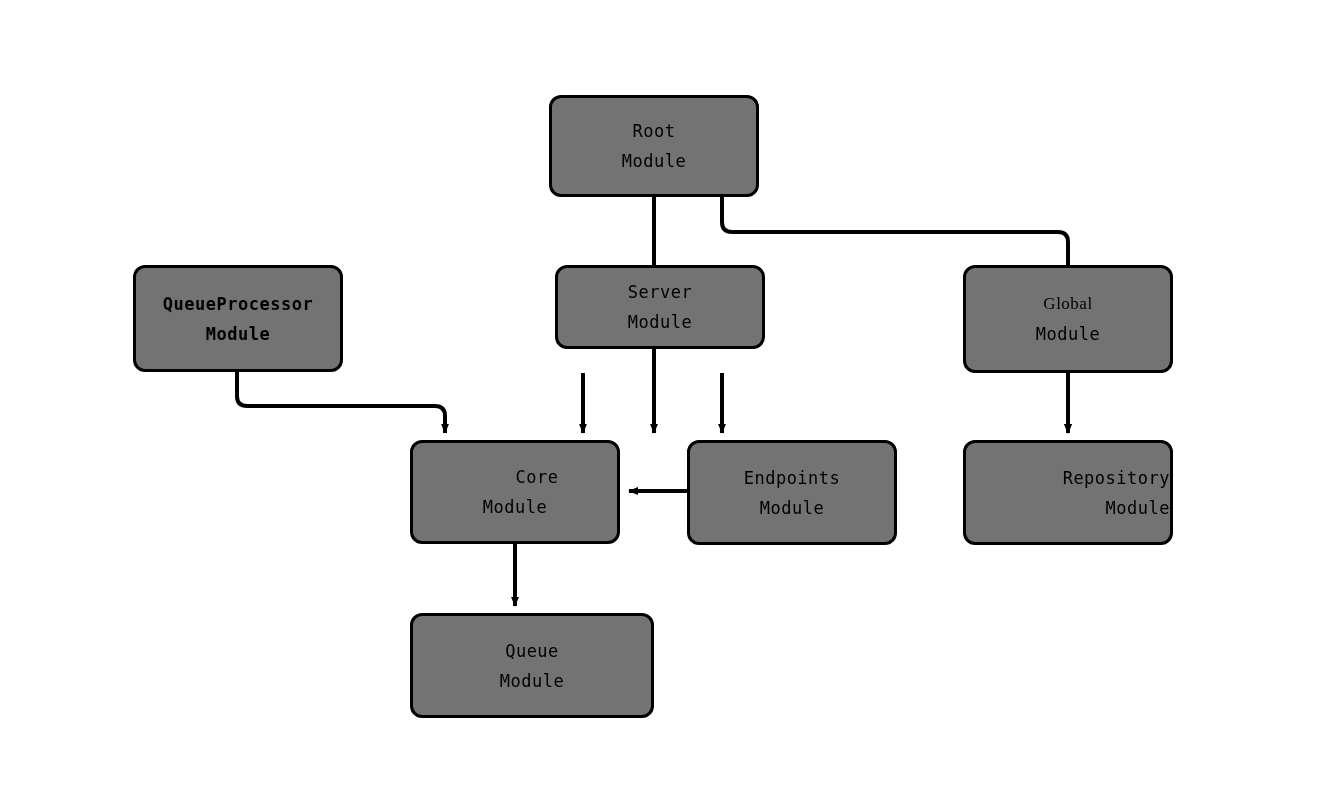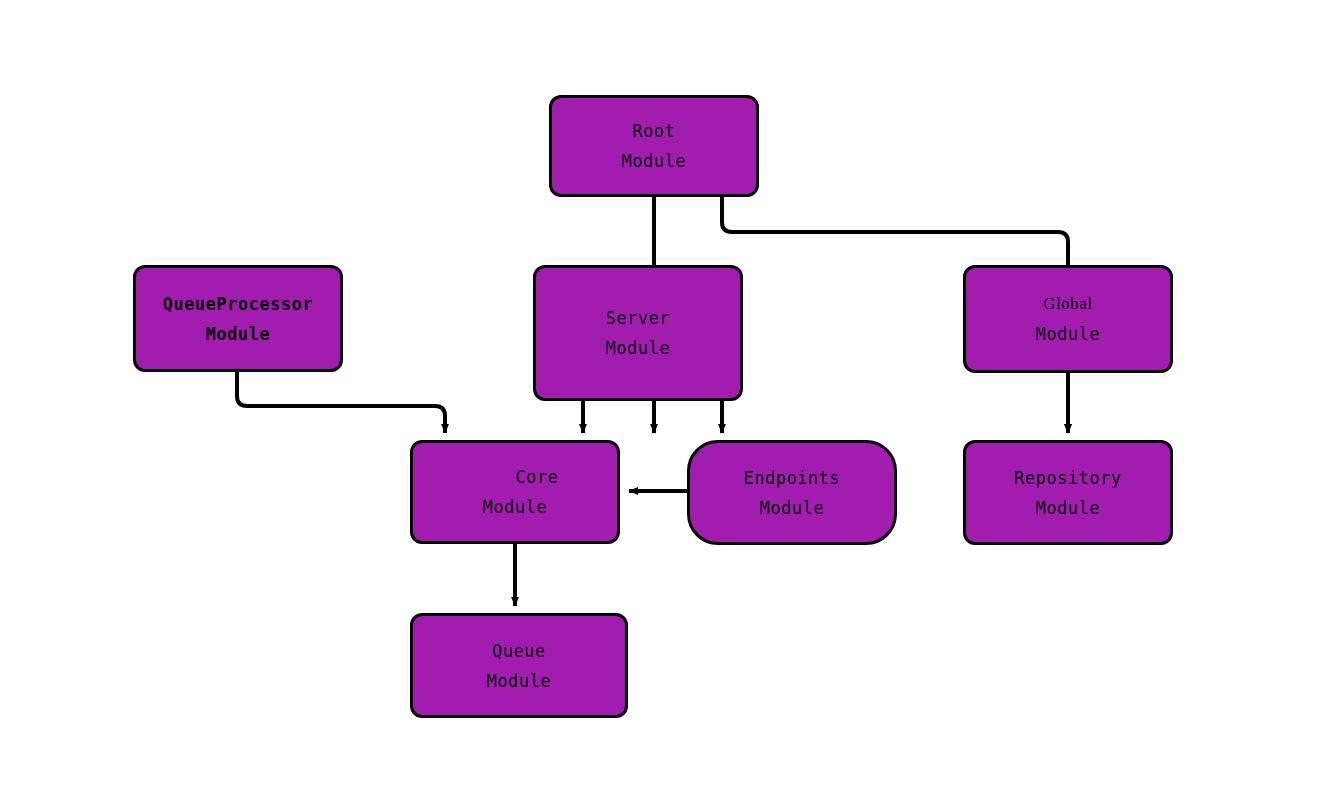--- a/index.html
+++ b/index.html
@@ -23,21 +23,21 @@
   #edge-layer {
     position: absolute;
     left: 0;
     top: 0;
     width: 1337px;
     height: 809px;
   }
   .node {
     position: absolute;
     box-sizing: border-box;
-    background: #a21caf;
+    background: #737373;
     border: 3px solid #000000;
     border-radius: 12px;
     display: flex;
     flex-direction: column;
     align-items: center;
     justify-content: center;
     z-index: 5;
     gap: 8px;
   }
   .node-line {
@@ -82,43 +82,43 @@
   <div class="node" style="left: 549px; top: 95px; width: 210px; height: 102px; border-color: rgb(0, 0, 0);">
     <div class="node-line" style="color: rgb(0, 0, 0);">Root</div>
     <div class="node-line" style="color: rgb(0, 0, 0);">Module</div>
   </div>
 
   <div class="node" style="left: 133px; top: 265px; width: 210px; height: 107px; border-color: rgb(0, 0, 0); font-weight: bold;">
     <div class="node-line" style="color: rgb(0, 0, 0);">QueueProcessor</div>
     <div class="node-line" style="color: rgb(0, 0, 0);">Module</div>
   </div>
 
-  <div class="node" style="left: 533px; top: 265px; width: 210px; height: 136px; border-color: rgb(0, 0, 0);">
+  <div class="node" style="left: 555px; top: 265px; width: 210px; height: 84px; border-color: rgb(0, 0, 0);">
     <div class="node-line" style="color: rgb(0, 0, 0);">Server</div>
     <div class="node-line" style="color: rgb(0, 0, 0);">Module</div>
   </div>
 
   <div class="node" style="left: 963px; top: 265px; width: 210px; height: 108px; border-color: rgb(0, 0, 0);">
     <div class="node-line" style="color: rgb(0, 0, 0); font-family: Liberation Serif, serif;">Global</div>
     <div class="node-line" style="color: rgb(0, 0, 0);">Module</div>
   </div>
 
   <div class="node" style="left: 410px; top: 440px; width: 210px; height: 104px; border-color: rgb(0, 0, 0);">
     <div class="node-line" style="color: rgb(0, 0, 0); margin-left: 44px;">Core</div>
     <div class="node-line" style="color: rgb(0, 0, 0);">Module</div>
   </div>
 
-  <div class="node" style="left: 687px; top: 440px; width: 210px; height: 105px; border-color: rgb(0, 0, 0); border-radius: 31px;">
+  <div class="node" style="left: 687px; top: 440px; width: 210px; height: 105px; border-color: rgb(0, 0, 0);">
     <div class="node-line" style="color: rgb(0, 0, 0);">Endpoints</div>
     <div class="node-line" style="color: rgb(0, 0, 0);">Module</div>
   </div>
 
-  <div class="node" style="left: 963px; top: 440px; width: 210px; height: 105px; border-color: rgb(0, 0, 0);">
+  <div class="node" style="left: 963px; top: 440px; width: 210px; height: 105px; border-color: rgb(0, 0, 0); align-items: flex-end;">
     <div class="node-line" style="color: rgb(0, 0, 0);">Repository</div>
     <div class="node-line" style="color: rgb(0, 0, 0);">Module</div>
   </div>
 
-  <div class="node" style="left: 410px; top: 613px; width: 218px; height: 105px; border-color: rgb(0, 0, 0);">
+  <div class="node" style="left: 410px; top: 613px; width: 244px; height: 105px; border-color: rgb(0, 0, 0);">
     <div class="node-line" style="color: rgb(0, 0, 0);">Queue</div>
     <div class="node-line" style="color: rgb(0, 0, 0);">Module</div>
   </div>
 
 </div>
 
 </body></html>

